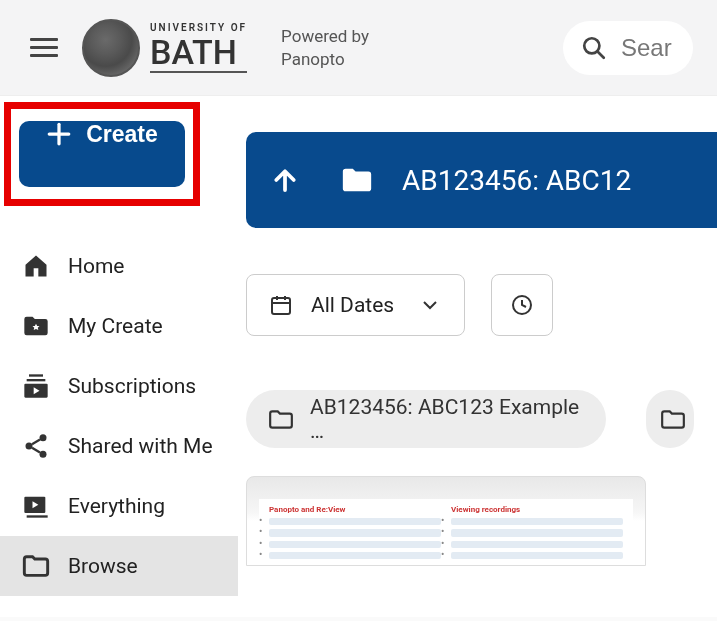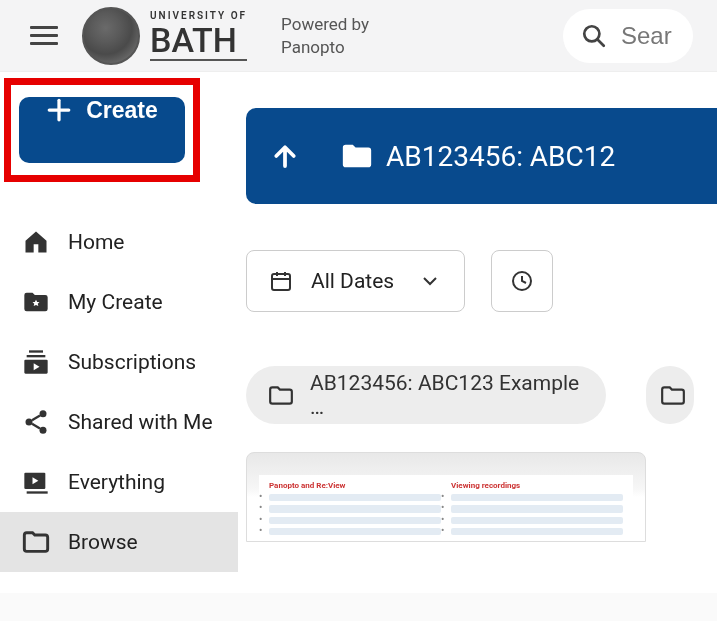--- a/index.html
+++ b/index.html
@@ -1,19 +1,19 @@
 <!DOCTYPE html>
 <html><head>
   <meta charset="utf-8">
   <style>
     * { margin: 0; padding: 0; box-sizing: border-box; }
     body { font-family: -apple-system, BlinkMacSystemFont, 'Segoe UI', Roboto, sans-serif; background: #fafafa; width: 717px; height: 621px; overflow: hidden; position: relative; }
 
     
-    .topbar { height: 72px; background: #f4f4f5; display: flex; align-items: center; padding: 0 24px; gap: 18px; border-bottom: 1px solid #eee; }
+    .topbar { height: 96px; background: #f4f4f5; display: flex; align-items: center; padding: 0 24px; gap: 18px; border-bottom: 1px solid #eee; }
     .hamburger { width: 40px; height: 40px; display: flex; flex-direction: column; justify-content: center; gap: 5px; cursor: pointer; }
     .hamburger span { height: 3px; background: #444; border-radius: 1px; width: 28px; margin: 0 auto; }
     .brand { display: flex; align-items: center; gap: 14px; }
     .brand-logo { display: flex; align-items: center; gap: 10px; }
     .brand-seal { width: 58px; height: 58px; border-radius: 50%; border: 2px solid #555; background: radial-gradient(circle at 40% 35%, #6a6a6a 0%, #5a5a5a 30%, #4a4a4a 55%, #6a6a6a 80%); position: relative; overflow: hidden; }
     .brand-name { display: flex; flex-direction: column; line-height: 1; color: #333; }
     .brand-univ { font-size: 10px; letter-spacing: 2px; font-weight: 600; }
     .brand-bath { font-size: 34px; font-weight: 500; border-bottom: 2px solid #555; padding-bottom: 2px; margin-top: 2px; }
     .brand-powered { display: flex; flex-direction: column; font-size: 17px; color: #555; line-height: 1.3; margin-left: 20px; }
 
@@ -34,21 +34,21 @@
 
     .nav { margin-top: 130px; display: flex; flex-direction: column; }
     .nav-item { display: flex; align-items: center; gap: 18px; padding: 16px 22px; font-size: 21px; color: #222; cursor: pointer; }
     .nav-item.active { background: #e4e4e4; }
     .nav-item svg { width: 28px; height: 28px; fill: #333; flex-shrink: 0; }
 
     
     .folder-band { margin-top: 36px; background: #084a8d; color: #fff; height: 96px; display: flex; align-items: center; border-radius: 10px 0 0 10px; overflow: hidden; position: relative; left: 0; }
     .folder-up { width: 78px; display: flex; justify-content: center; align-items: center; height: 100%; }
     .folder-up svg { width: 30px; height: 30px; fill: #fff; }
-    .folder-main { display: flex; align-items: center; gap: 12px; padding-left: 16px; }
+    .folder-main { display: flex; align-items: center; gap: 28px; padding-left: 16px; }
     .folder-main svg { width: 34px; height: 34px; fill: #fff; }
     .folder-title { font-size: 28px; white-space: nowrap; }
 
     
     .filters { margin-top: 46px; display: flex; gap: 26px; align-items: center; }
     .chip { background: #fff; border: 1px solid #ccc; border-radius: 8px; height: 62px; display: flex; align-items: center; gap: 18px; padding: 0 22px; font-size: 21px; color: #222; cursor: pointer; }
     .chip svg { width: 24px; height: 24px; stroke: #333; fill: none; stroke-width: 2; }
     .chip .caret { margin-left: 6px; }
     .chip-round { width: 62px; justify-content: center; padding: 0; }
 

